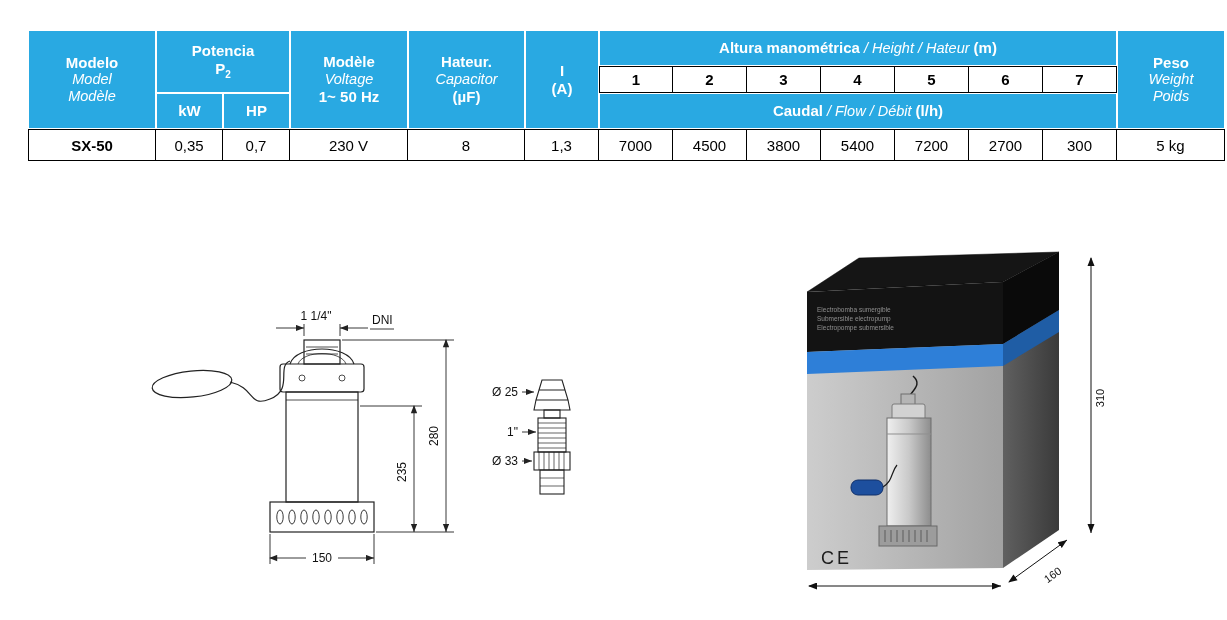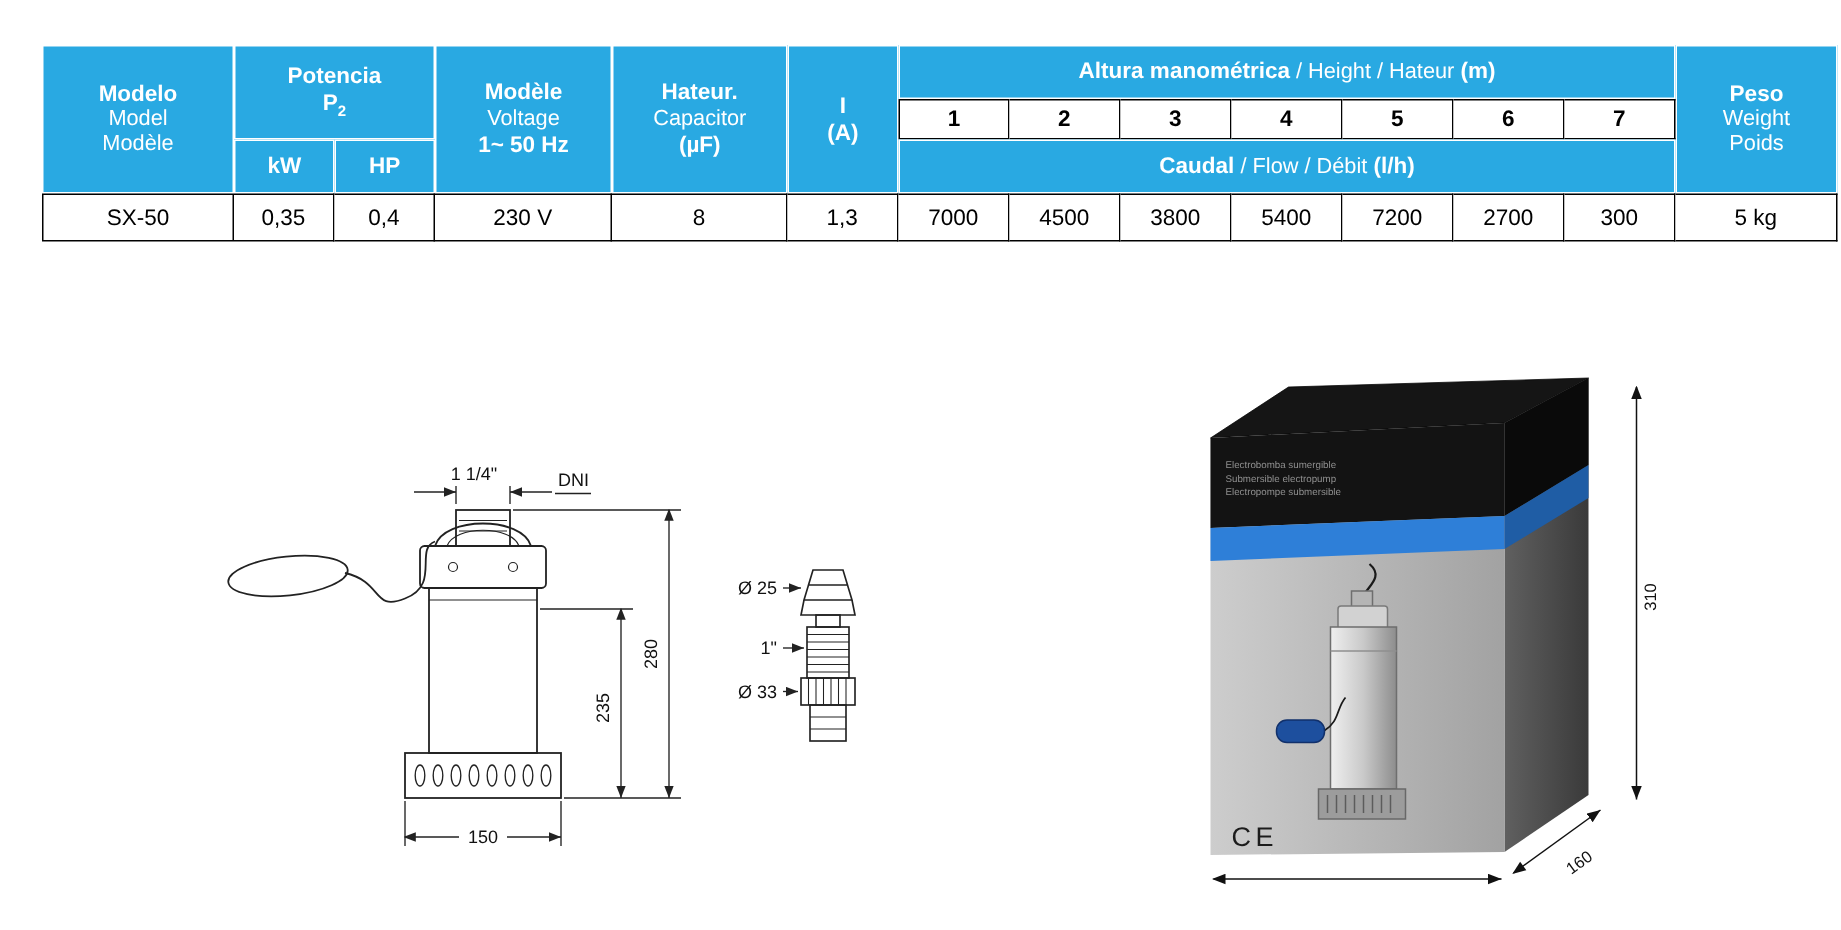--- a/index.html
+++ b/index.html
@@ -5,32 +5,32 @@
   html,body{margin:0;padding:0}
   body{width:1227px;height:620px;position:relative;background:#fff;
        font-family:"Liberation Sans",sans-serif;overflow:hidden}
   *{box-sizing:border-box}
 
   table.spec{position:absolute;left:28px;top:30px;width:1197px;
              border-collapse:separate;border-spacing:0;table-layout:fixed;text-align:center}
   .spec th,.spec td{padding:1px 2px;vertical-align:middle}
   .blue{background:#29a9e2;color:#fff;border:1px solid #fff;font-size:15px;font-weight:700;line-height:1.18}
   .hb{font-weight:700}
-  .hi{font-weight:400;font-size:14.5px}
+  .hi{font-style:italic;font-weight:400;font-size:14.5px}
   .whead{background:#fff;color:#000;font-weight:700;font-size:15px;
          border-top:1px solid #000;border-bottom:1px solid #000;border-right:1px solid #000}
   .whead.first{border-left:1px solid #000}
   thead tr:nth-child(1){height:36px}
   thead tr:nth-child(2){height:27px}
   thead tr:nth-child(3){height:36px}
   tr.data{height:32px}
   tr.data td{font-size:15px;color:#000;background:#fff;
              border-right:1px solid #000;border-bottom:1px solid #000;border-top:1px solid #000}
   tr.data td.first{border-left:1px solid #000}
-  td.model-cell{color:#149cd8;font-weight:400}
+  td.model-cell{color:#149cd8;font-weight:700}
   sub{font-size:10px}
 
   .pump-svg{position:absolute;left:130px;top:280px}
   .box-svg{position:absolute;left:795px;top:248px}
   svg text{font-family:"Liberation Sans",sans-serif}
 </style>
 </head>
 <body>
 
 <table class="spec">
@@ -98,21 +98,21 @@
       <th class="blue">HP</th>
       <th colspan="7" class="blue">
         <span class="hb">Caudal</span><span class="hi"> / Flow / Débit </span><span class="hb">(l/h)</span>
       </th>
     </tr>
   </thead>
   <tbody>
     <tr class="data">
       <td class="first model-cell">SX-50</td>
       <td>0,35</td>
-      <td>0,4</td>
+      <td>0,7</td>
       <td>230 V</td>
       <td>8</td>
       <td>1,3</td>
       <td>7000</td>
       <td>4500</td>
       <td>3800</td>
       <td>5400</td>
       <td>7200</td>
       <td>2700</td>
       <td>300</td>

